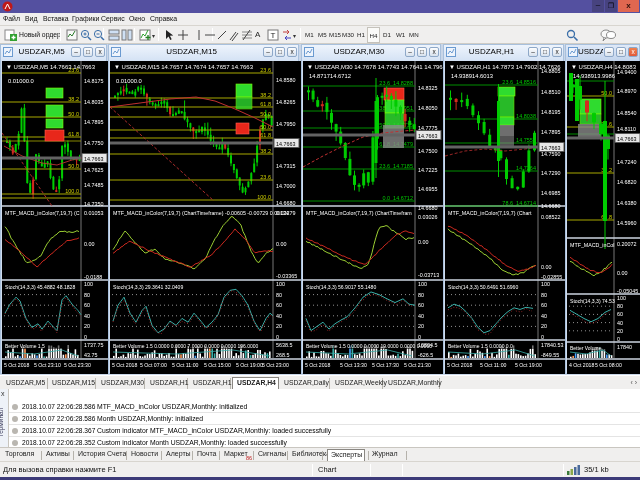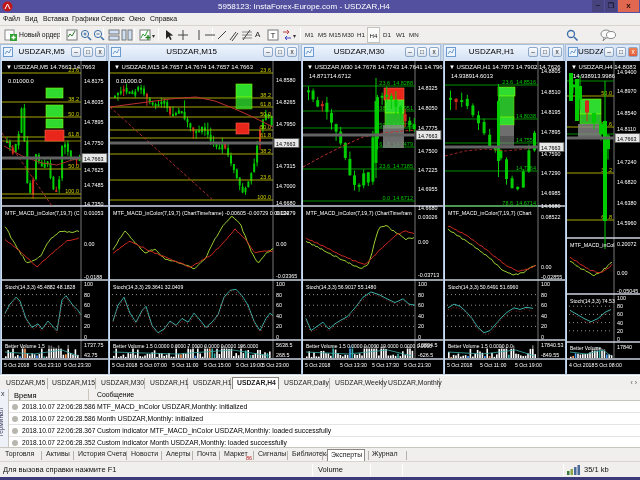--- a/index.html
+++ b/index.html
@@ -30,21 +30,20 @@
 .bta{background:#fff;border:1px solid #8a8782;border-bottom:0;top:1px;padding:1px 3px;height:12px}
 #status{left:0;top:461px;width:640px;height:16px;background:#f0efee;border-top:1px solid #d8d5cf;font-size:7.5px;color:#111}
 #bb{left:0;top:477px;width:640px;height:3px;background:#3c3a78}
 .tbtn{position:absolute;top:2px;height:14px;font-size:7.5px;color:#222;text-align:center}
 </style></head><body>
 <div class="abs" id="title">
     <svg class="abs" style="left:2px;top:1px" width="11" height="11">
       <circle cx="5.5" cy="5.5" r="5" fill="#c01818"></circle>
       <path d="M3 8 L5.5 3 L8 8" stroke="#fff" stroke-width="1" fill="none"></path>
     </svg>
-    <span class="t">5958123: InstaForex-Europe.com - USDZAR,H4</span>
     <div class="abs" style="left:592px;top:0;width:12px;height:12px;background:#47437f;color:#000;font-size:8px;text-align:center;line-height:10px">–</div>
     <div class="abs" style="left:605px;top:0;width:12px;height:12px;background:#47437f;color:#000;font-size:7px;text-align:center;line-height:11px">❐</div>
     <div class="abs" style="left:618px;top:0;width:21px;height:12px;background:#e06750;color:#30100c;font-size:8px;text-align:center;line-height:11px;font-weight:bold">x</div>
   </div>
 <div class="abs" id="menu">
     <span style="left:3px">Файл</span>
     <span style="left:25px">Вид</span>
     <span style="left:43px">Вставка</span>
     <span style="left:72px">Графики</span>
     <span style="left:101px">Сервис</span>
@@ -998,25 +997,20 @@
     <div class="wt" style="left:97px;width:48px">USDZAR,M30</div>
     <div class="wt" style="left:146px;width:42px">USDZAR,H1</div>
     <div class="wt" style="left:189px;width:42px">USDZAR,H1</div>
     <div class="wt wta" style="left:232px;width:47px">USDZAR,H4</div>
     <div class="wt" style="left:280px;width:50px">USDZAR,Daily</div>
     <div class="wt" style="left:331px;width:52px">USDZAR,Weekly</div>
     <div class="wt" style="left:384px;width:56px">USDZAR,Monthly</div>
     <div style="position:absolute;right:3px;top:3px;font-size:7px;color:#555">‹ ›</div>
   </div>
 <div class="abs" id="term">
-    <div class="trow thead" style="top:0">
-      <span class="c1" style="left:5px;font-size:7.5px">Время</span>
-      <span class="c2">Сообщение</span>
-      <div style="position:absolute;left:79px;top:0;width:1px;height:12px;background:#c9c6c0"></div>
-    </div>
     <div class="trow" style="top:12px">
       <div class="tico"></div>
       <span class="c1">2018.10.07 22:06:28.586</span>
       <span class="c2">MTF_MACD_inColor USDZAR,Monthly: initialized</span>
     </div>
     <div class="trow" style="top:24px">
       <div class="tico"></div>
       <span class="c1">2018.10.07 22:06:28.586</span>
       <span class="c2">Month USDZAR,Monthly: initialized</span>
     </div>
@@ -1055,21 +1049,21 @@
     <div style="position:absolute;left:253px;top:3px;width:1px;height:9px;background:#b5b2ab"></div>
     <div style="position:absolute;left:287px;top:3px;width:1px;height:9px;background:#b5b2ab"></div>
     <div style="position:absolute;left:322px;top:3px;width:1px;height:9px;background:#b5b2ab"></div>
     <div style="position:absolute;left:368px;top:3px;width:1px;height:9px;background:#b5b2ab"></div>
     <div style="position:absolute;left:406px;top:3px;width:1px;height:9px;background:#b5b2ab"></div>
     <div class="bt" style="left:246px;color:#c02020;font-size:5.5px;top:7px">86</div>
     <div class="bt bta" style="left:327px;width:38px;text-align:center">Эксперты</div>
   </div>
 <div class="abs" id="status">
     <span class="abs" style="left:3px;top:3px">Для вызова справки нажмите F1</span>
-    <span class="abs" style="left:318px;top:3px">Volume</span>
+    <span class="abs" style="left:318px;top:3px">Chart</span>
     <div class="abs" style="left:312px;top:2px;width:1px;height:12px;background:#cac7c0;border-right:1px solid #fff"></div>
     <div class="abs" style="left:370px;top:2px;width:1px;height:12px;background:#cac7c0;border-right:1px solid #fff"></div>
     <div class="abs" style="left:402px;top:2px;width:1px;height:12px;background:#cac7c0;border-right:1px solid #fff"></div>
     <div class="abs" style="left:563px;top:2px;width:1px;height:12px;background:#cac7c0;border-right:1px solid #fff"></div>
     <svg class="abs" style="left:567px;top:3px" width="14" height="10">
       <rect x="0" y="6" width="2.5" height="4" fill="#3a7a3a"></rect>
       <rect x="3.5" y="4" width="2.5" height="6" fill="#8aa84a"></rect>
       <rect x="7" y="2" width="2.5" height="8" fill="#4a6a9a"></rect>
       <rect x="10.5" y="0" width="2.5" height="10" fill="#4a6a9a"></rect>
     </svg>

